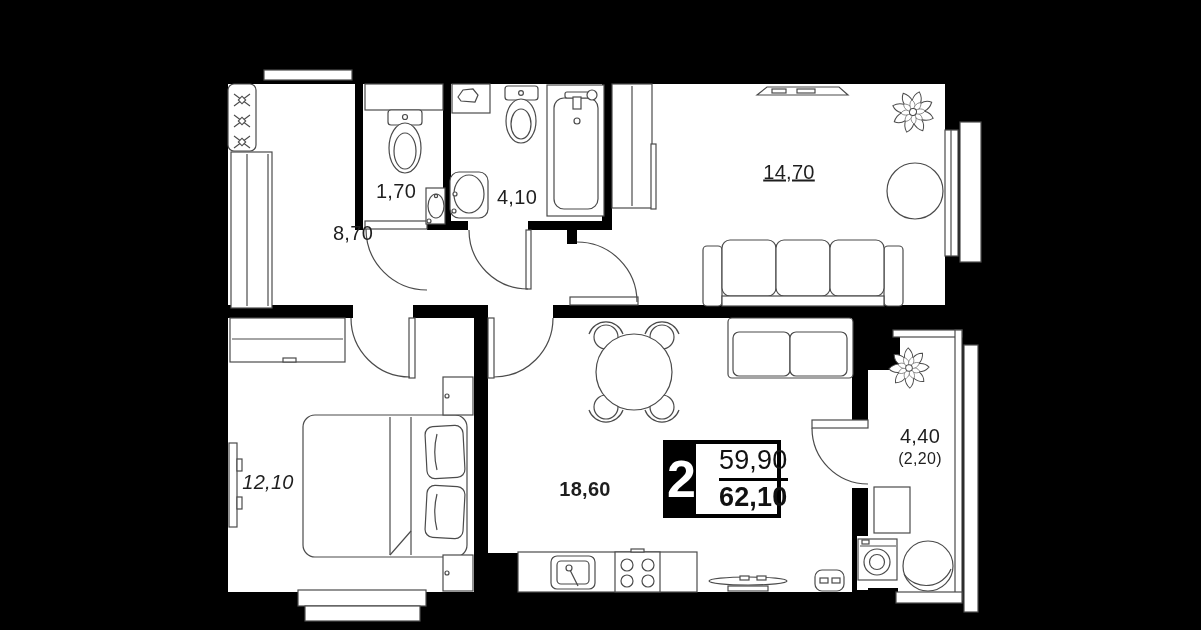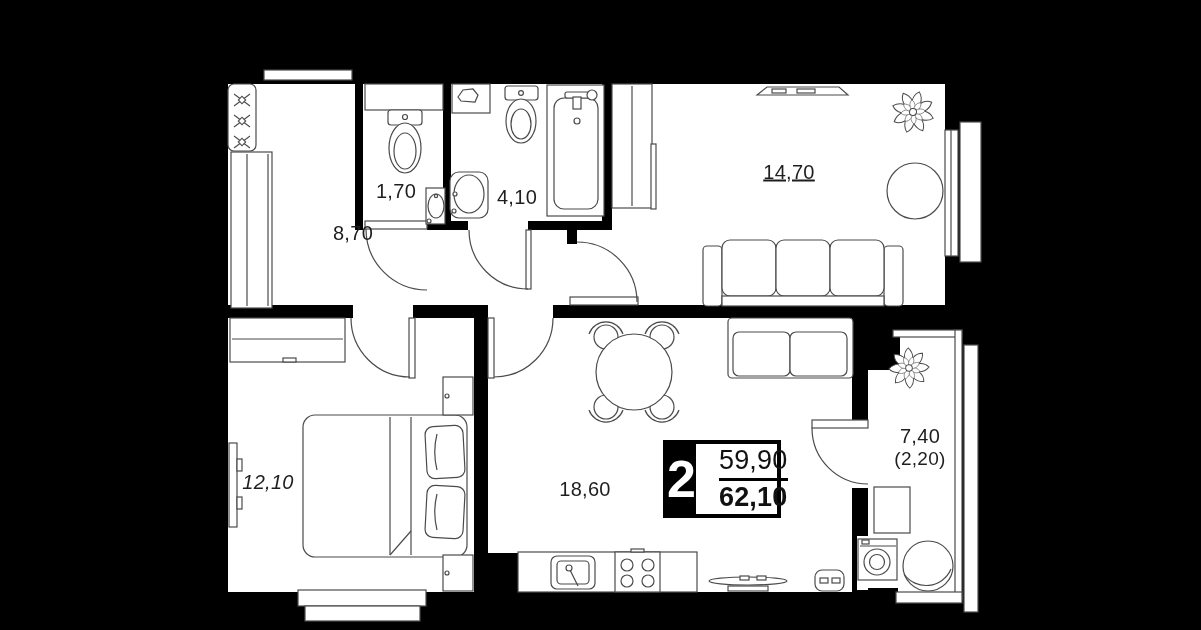--- a/index.html
+++ b/index.html
@@ -1,21 +1,21 @@
 <!DOCTYPE html>
 <html><head>
 <meta charset="utf-8">
 <style>
   html,body{margin:0;padding:0;background:#000;}
   .stage{position:relative;width:1201px;height:630px;background:#000;overflow:hidden;
          font-family:"Liberation Sans",sans-serif;}
   .stage svg{position:absolute;left:0;top:0;}
   .room-label{position:absolute;transform:translate(-50%,-50%);color:#1e1e1e;
               font-size:20px;letter-spacing:.3px;white-space:nowrap;}
-  .room-label.small{font-size:19px;}
+  .room-label.small{font-size:16px;}
   .badge{position:absolute;left:663px;top:440px;width:118px;height:78px;
          background:#fff;border:4px solid #000;box-sizing:border-box;display:flex;}
   .badge-left{width:36px;background:#000;color:#fff;display:flex;align-items:center;
               justify-content:center;font-size:52px;font-weight:700;line-height:1;}
   .badge-right{flex:1;display:flex;flex-direction:column;align-items:flex-end;}
   .badge-row{flex:1;display:flex;align-items:center;justify-content:center;
              font-size:27px;color:#111;letter-spacing:.2px;}
   .badge-row.top{border-bottom:3px solid #000;font-weight:400;}
   .badge-row.bottom{font-weight:700;padding-left:23px;}
 </style>
@@ -260,22 +260,22 @@
       <circle cx="877" cy="562" r="7.5"></circle>
     </g>
   </g>
 </svg>
 
 <div class="room-label" style="left:316px;top:233px;margin-left:37px;">8,70</div>
 <div class="room-label" style="left:396px;top:191px;">1,70</div>
 <div class="room-label" style="left:517px;top:177px;margin-top:20px;">4,10</div>
 <div class="room-label" style="left:789px;top:172px;text-decoration:underline;">14,70</div>
 <div class="room-label" style="left:268px;top:482px;font-style:italic;">12,10</div>
-<div class="room-label" style="left:585px;top:489px;">18,60</div>
-<div class="room-label" style="left:920px;top:436px;">7,40</div>
+<div class="room-label" style="left:585px;top:489px;font-weight:bold;">18,60</div>
+<div class="room-label" style="left:920px;top:436px;">4,40</div>
 <div class="room-label small" style="left:920px;top:459px;">(2,20)</div>
 
 <div class="badge">
   <div class="badge-left">2</div>
   <div class="badge-right">
     <div class="badge-row top">59,90</div>
     <div class="badge-row bottom">62,10</div>
   </div>
 </div>
 

